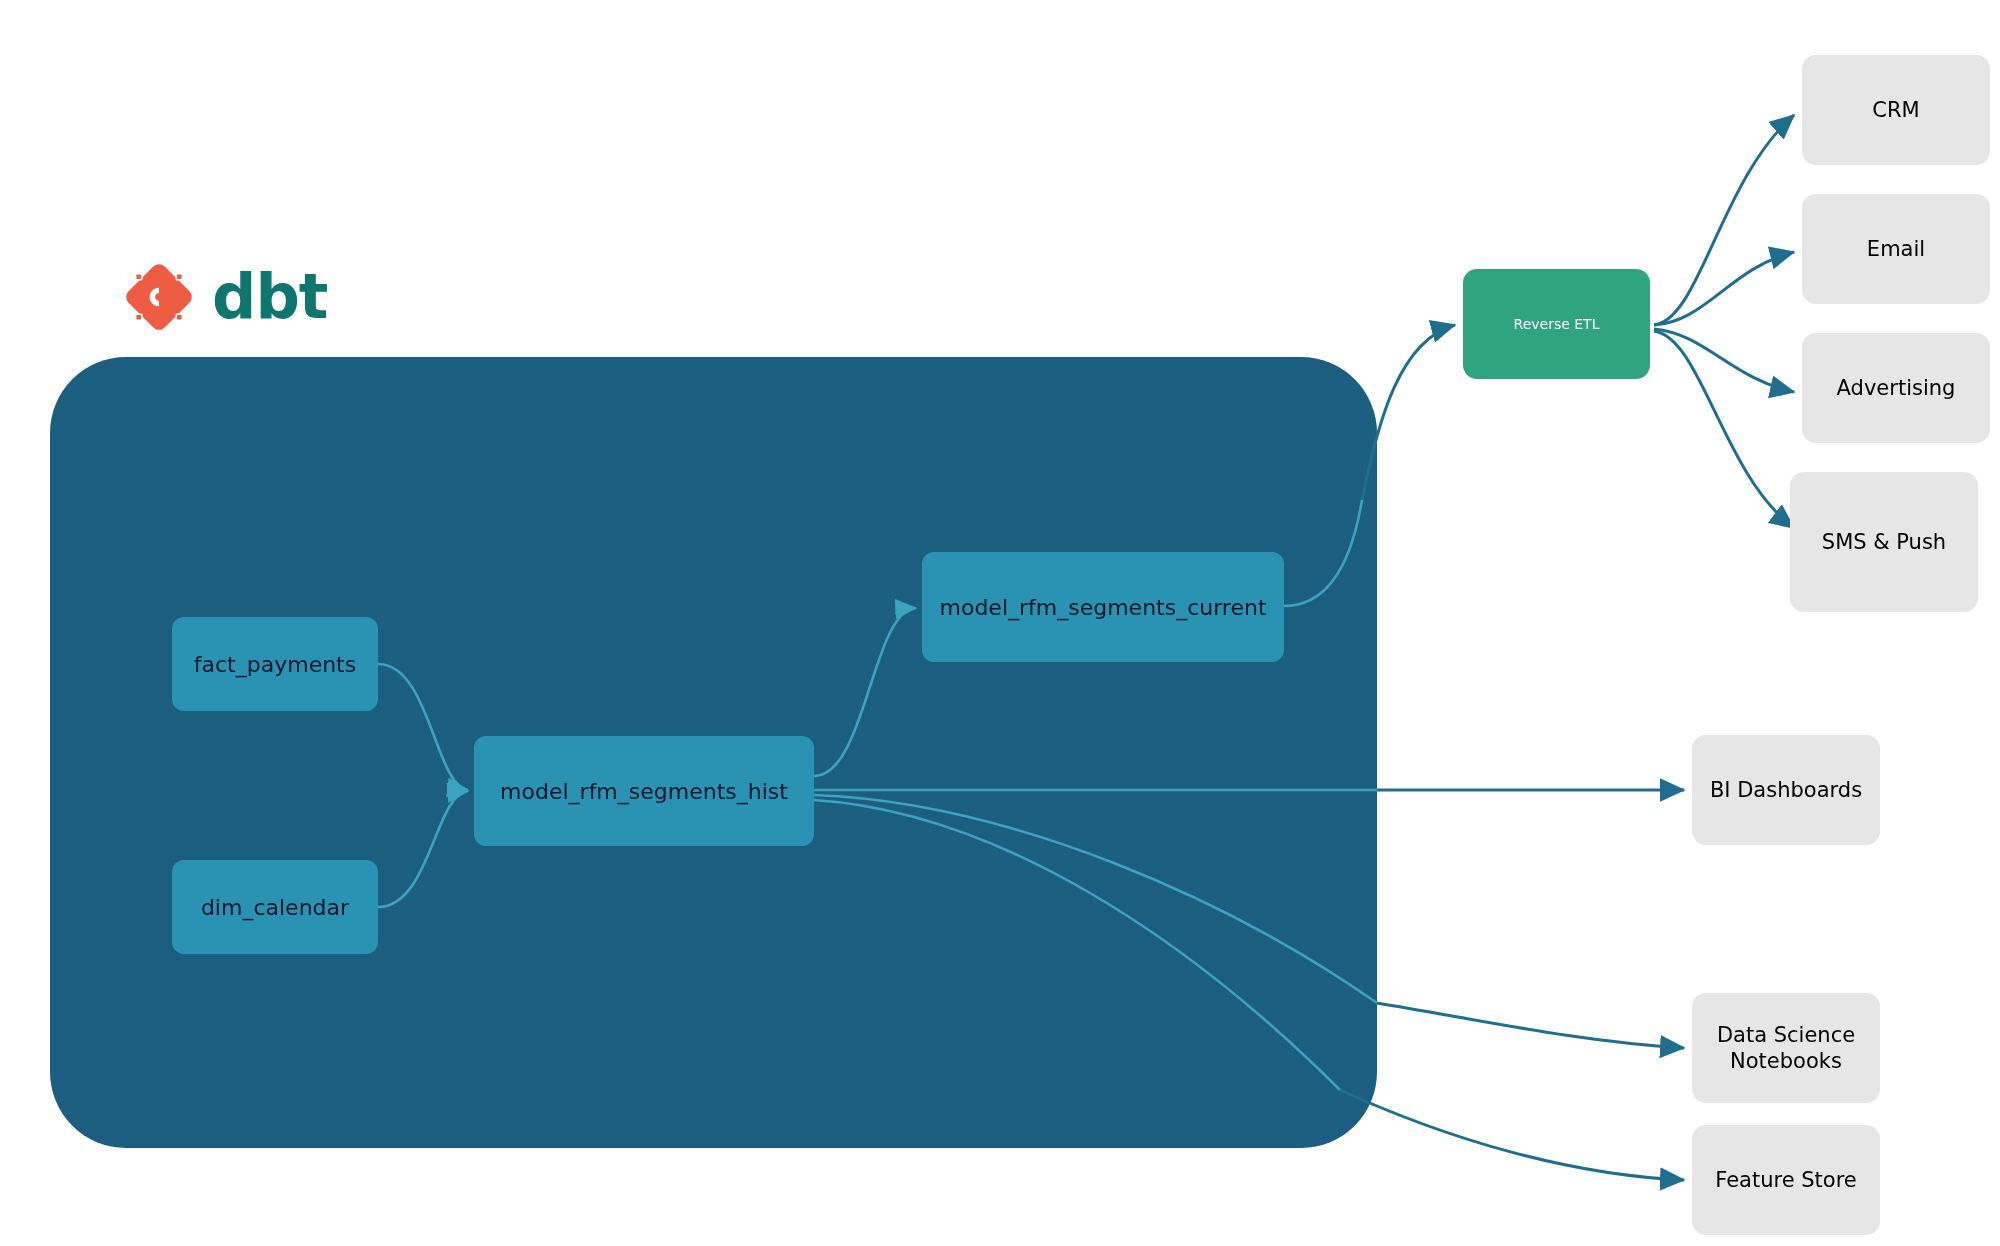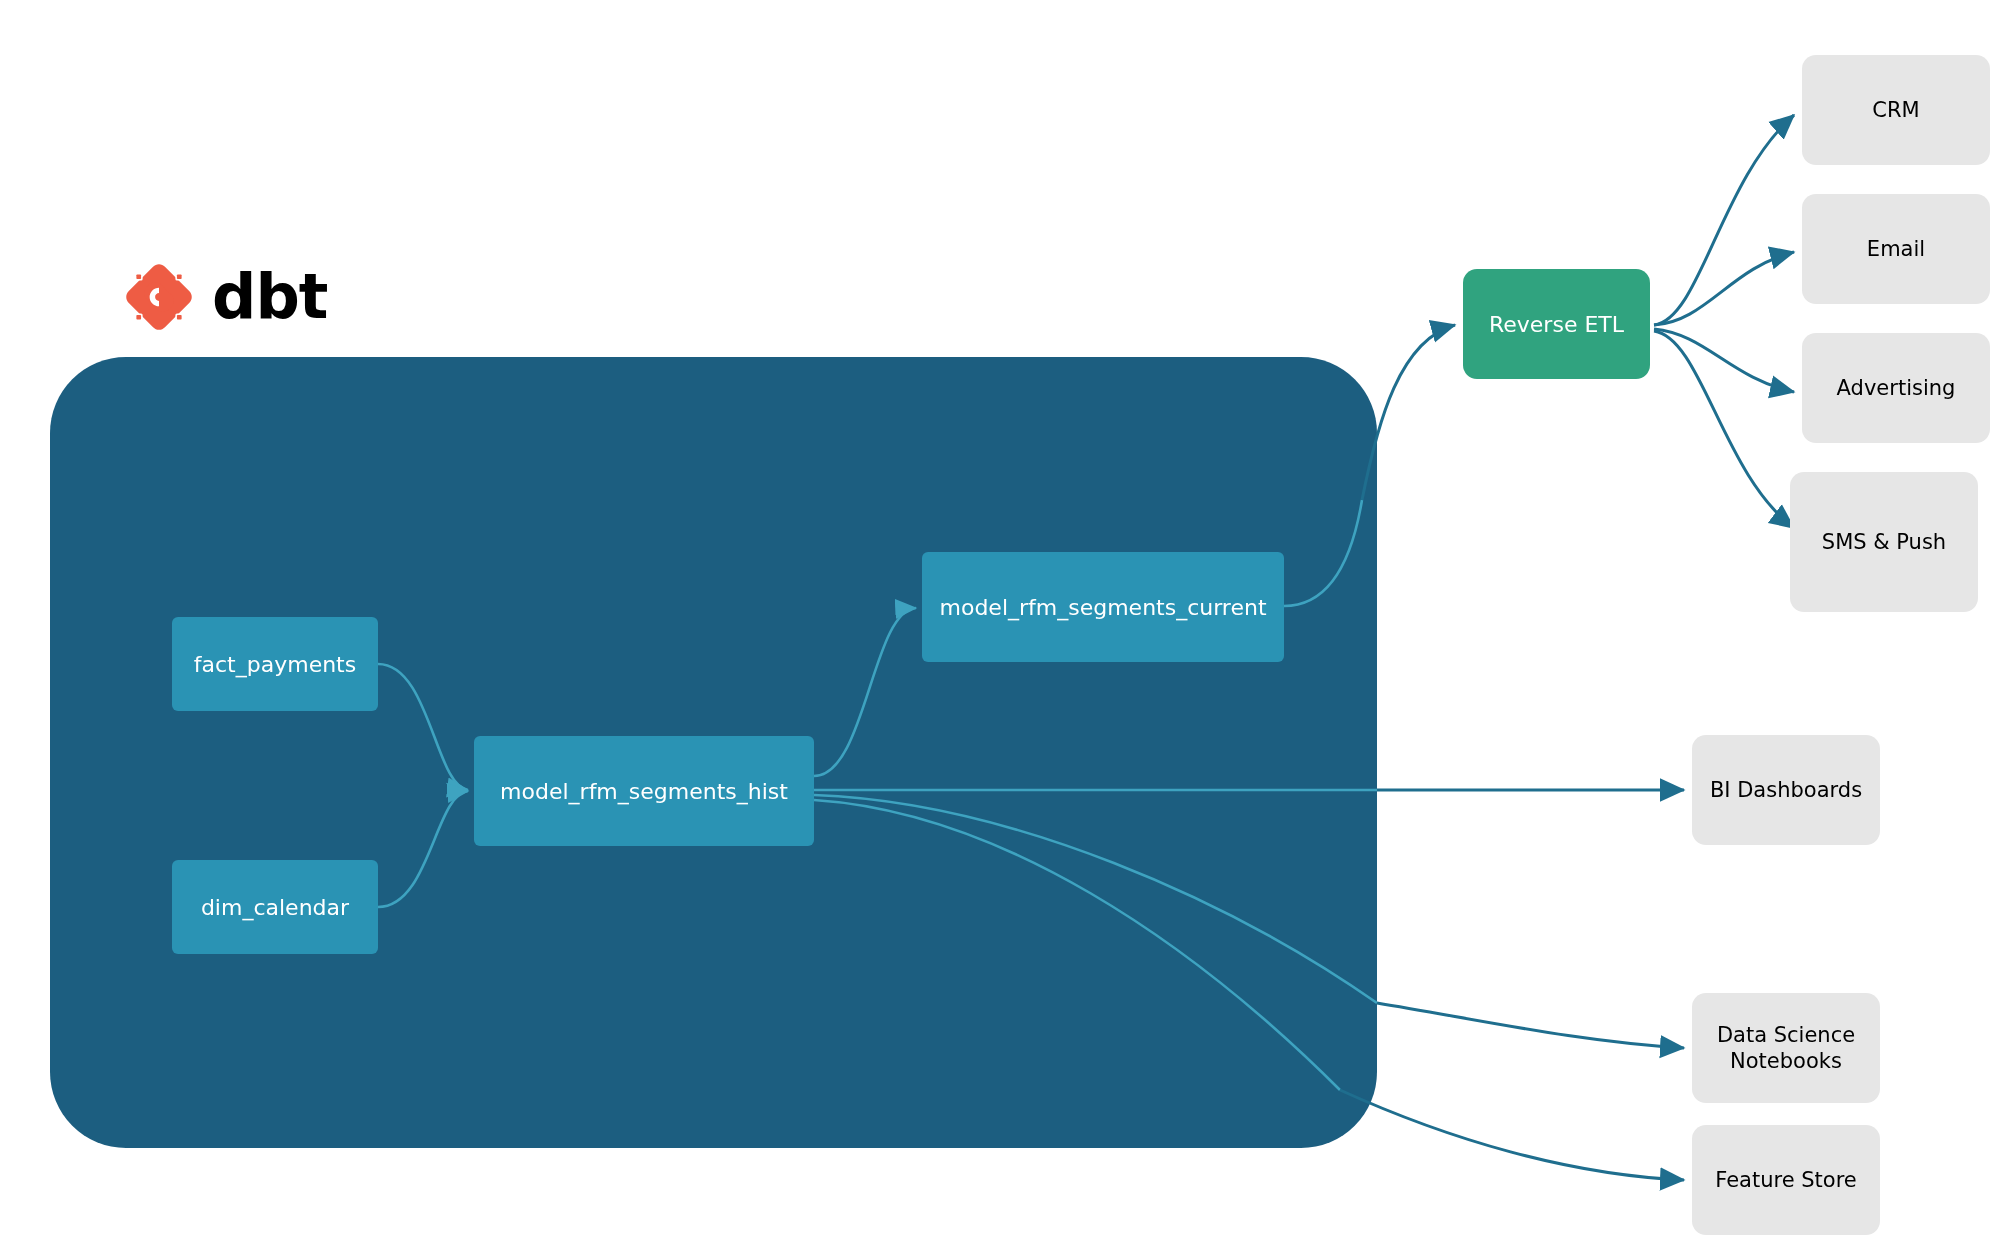--- a/index.html
+++ b/index.html
@@ -17,21 +17,21 @@
   .edge-layer.outer{z-index:5;}
   .edge-layer.inner{z-index:3;}
 
   
   #dbt-logo{
     position:absolute;left:120px;top:258px;
     display:flex;align-items:center;gap:14px;z-index:8;
   }
   #dbt-mark{width:78px;height:78px;display:block;}
   #dbt-wordmark{
-    font-size:62px;font-weight:bold;color:#000000;
+    font-size:62px;font-weight:bold;color:#0f766e;
     letter-spacing:-1px;line-height:1;
     font-family:"DejaVu Sans","Liberation Sans",sans-serif;
   }
 
   
   #warehouse{
     position:absolute;left:50px;top:357px;
     width:1327px;height:791px;
     background:#1c5e80;
     border-radius:76px;
@@ -40,33 +40,33 @@
 
   
   .node{
     position:absolute;
     display:flex;align-items:center;justify-content:center;
     text-align:center;
     box-sizing:border-box;
     z-index:6;
   }
   .model{
-    background:#2a93b4;color:#ffffff;
-    border-radius:6px;font-size:22px;
+    background:#2a93b4;color:#0f172a;
+    border-radius:12px;font-size:22px;
     padding:0 18px;
   }
   #node-fact_payments{left:172px;top:617px;width:206px;height:94px;}
   #node-dim_calendar{left:172px;top:860px;width:206px;height:94px;}
   #node-model_rfm_segments_hist{left:474px;top:736px;width:340px;height:110px;}
   #node-model_rfm_segments_current{left:922px;top:552px;width:362px;height:110px;}
 
   
   #node-reverse_etl{
     left:1463px;top:269px;width:187px;height:110px;
-    background:#30a37f;color:#ffffff;border-radius:14px;font-size:22px;
+    background:#30a37f;color:#ffffff;border-radius:14px;font-size:14px;
   }
 
   
   .consumer{
     background:#e6e6e6;color:#000000;
     border-radius:14px;font-size:21px;line-height:1.25;
     padding:0 14px;
   }
   #node-crm{left:1802px;top:55px;width:188px;height:110px;}
   #node-email{left:1802px;top:194px;width:188px;height:110px;}

